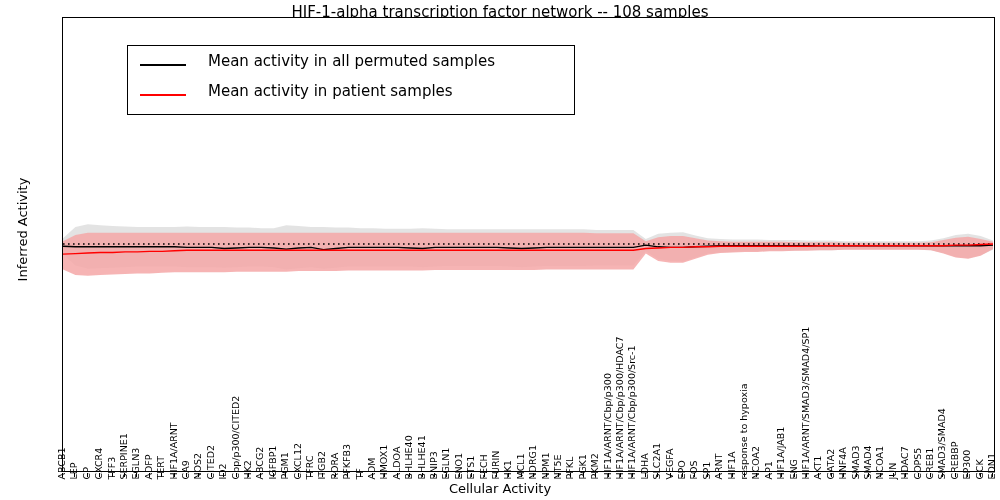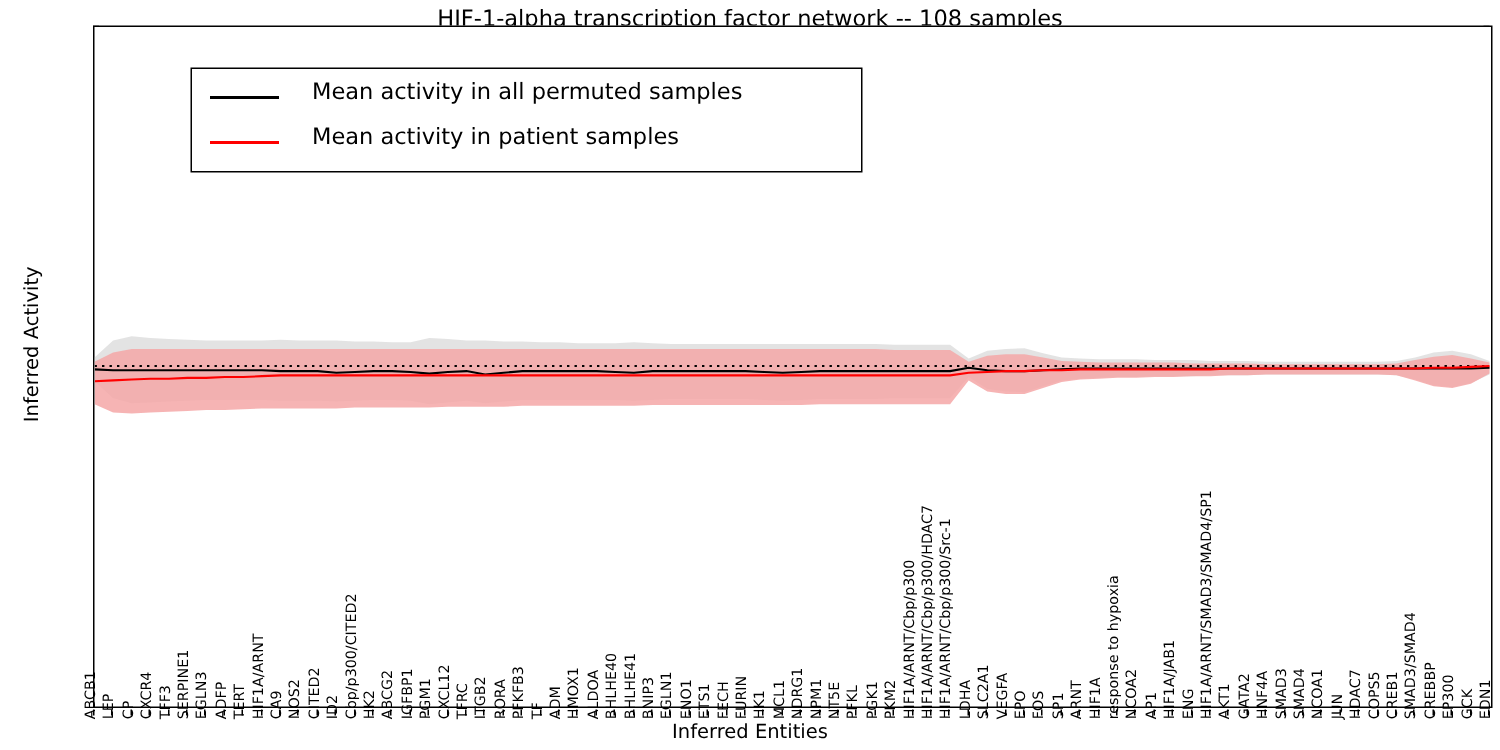--- a/index.html
+++ b/index.html
@@ -27,21 +27,21 @@
       transform-origin:left bottom;transform:rotate(-90deg);line-height:9.5px;}
   .xtm{position:absolute;top:0;width:1px;height:4px;background:#000;}
 </style>
 </head>
 <body>
 
 <div id="fig">
 
   <div id="title">HIF-1-alpha transcription factor network -- 108 samples</div>
   <div id="ylabel">Inferred Activity</div>
-  <div id="xlabel">Inferred Entities</div>
+  <div id="xlabel">Cellular Activity</div>
 
   <div id="yticklayer">
       <div class="ytickmark" style="left: 62px; top: 469px;"></div>
       <div class="ytickmark" style="left: 989px; top: 469px;"></div>
       <div class="ytickmark" style="left: 62px; top: 412.5px;"></div>
       <div class="ytickmark" style="left: 989px; top: 412.5px;"></div>
       <div class="ytickmark" style="left: 62px; top: 356px;"></div>
       <div class="ytickmark" style="left: 989px; top: 356px;"></div>
       <div class="ytickmark" style="left: 62px; top: 299.5px;"></div>
       <div class="ytickmark" style="left: 989px; top: 299.5px;"></div>

